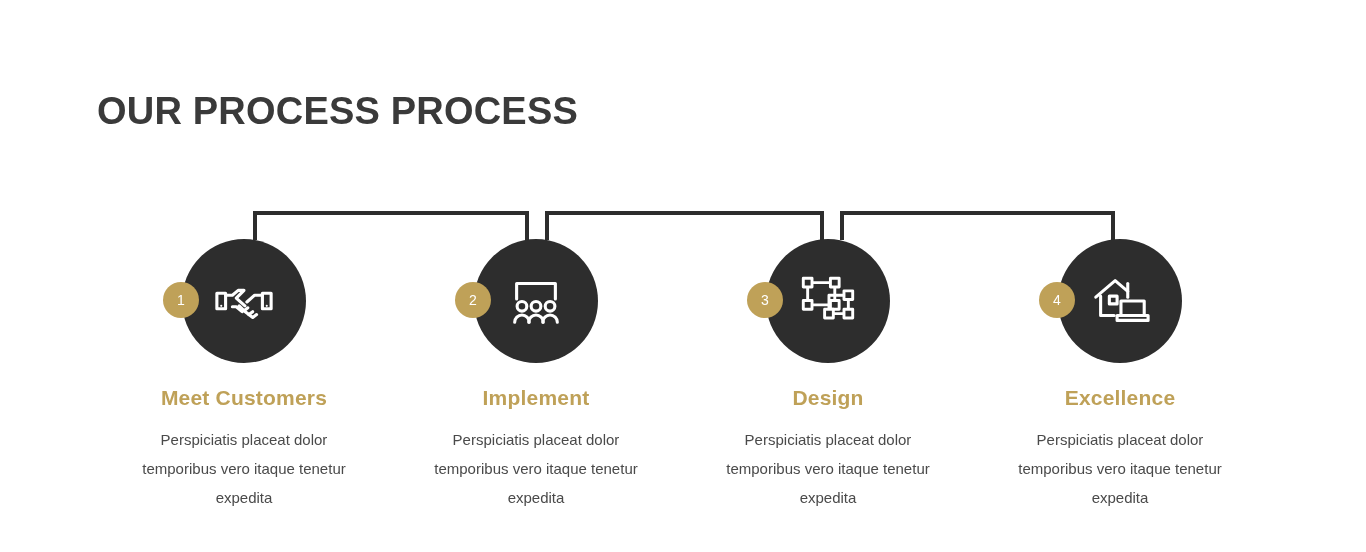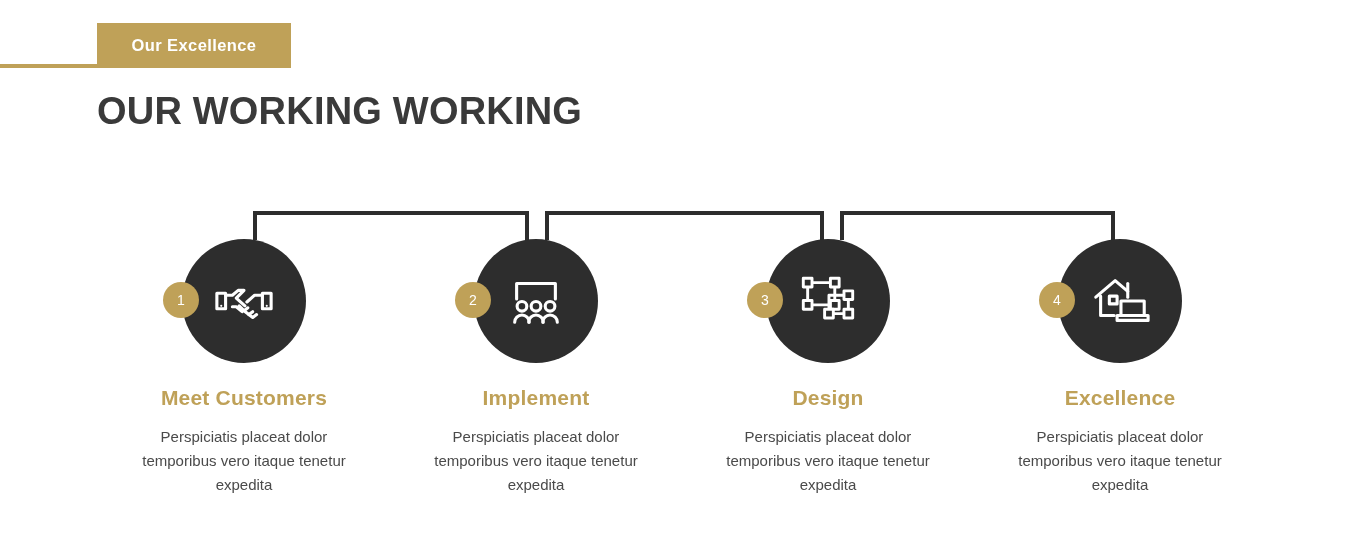--- a/index.html
+++ b/index.html
@@ -60,36 +60,30 @@
   }
 
   .step-title {
     margin-top:23px;
     font-size:21px; font-weight:bold; color:#bfa158;
     letter-spacing:.2px; white-space:nowrap;
   }
   .step-desc {
     margin-top:15px;
     width:218px; text-align:center;
-    font-size:15px; color:#4a4a4a; line-height:24px;
+    font-size:15px; color:#4a4a4a; line-height:29px;
   }
 </style>
 </head>
 <body>
 
 <div class="page">
 
-  <div class="eyebrow-wrap">
-    <div class="eyebrow-rule"></div>
-    <div class="eyebrow-badge">
-      <span>Our Excellence</span>
-    </div>
-  </div>
 
-  <div class="section-title">OUR WORKING WORKING</div>
+  <div class="section-title">OUR PROCESS PROCESS</div>
 
   <svg class="connectors" viewBox="0 0 1366 552" xmlns="http://www.w3.org/2000/svg">
     <g id="bracket-group" fill="none" stroke="#2d2d2d" stroke-width="4">
         <path d="M255 240 L255 213 L527 213 L527 240"></path>
         <path d="M547 240 L547 213 L822 213 L822 240"></path>
         <path d="M842 240 L842 213 L1113 213 L1113 240"></path>
       </g>
   </svg>
 
   <div class="steps">

